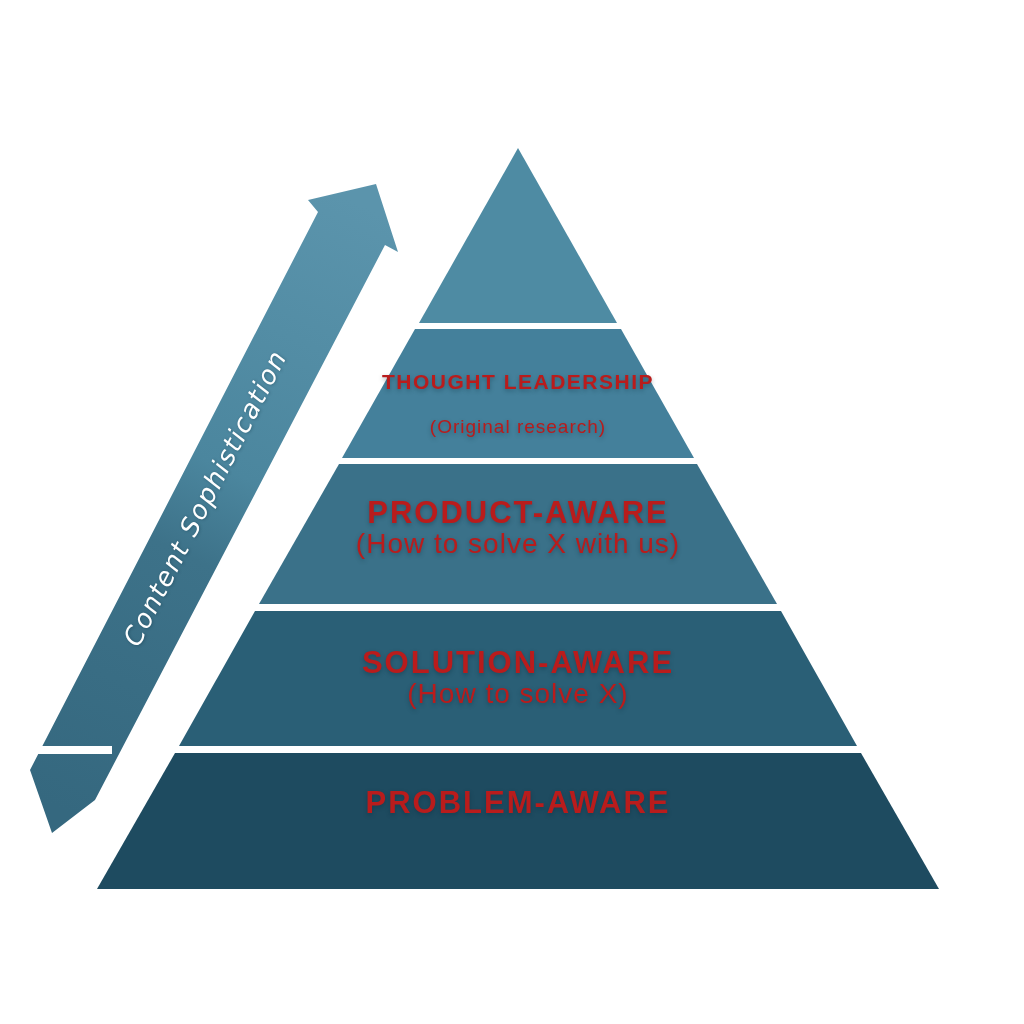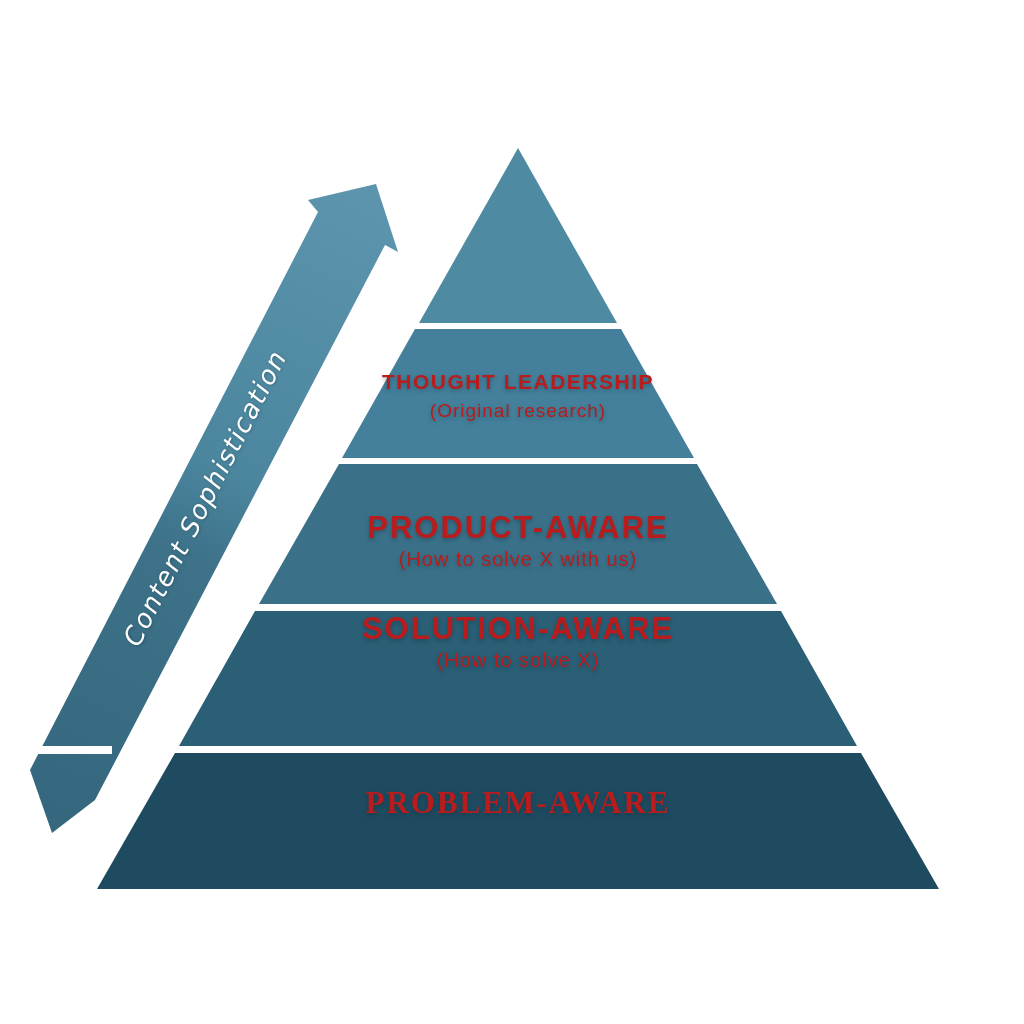--- a/index.html
+++ b/index.html
@@ -30,33 +30,33 @@
     pointer-events: none;
   }
   .tier-title {
     font-weight: bold;
     font-size: 31px;
     line-height: 34px;
     letter-spacing: 2px;
   }
   .tier-subtitle {
     font-weight: normal;
-    font-size: 20px;
+    font-size: 28px;
     line-height: 28px;
     letter-spacing: 1px;
   }
   .tier-label.small .tier-title {
     font-size: 21px;
     line-height: 26px;
     letter-spacing: 1.5px;
   }
   .tier-label.small .tier-subtitle {
     font-size: 19px;
     line-height: 24px;
-    margin-top: 4px;
+    margin-top: 20px;
   }
   #arrow-label {
     position: absolute;
     left: 205px;
     top: 498px;
     transform: translate(-50%, -50%) rotate(-63deg);
     transform-origin: center center;
     color: #ffffff;
     font-family: "DejaVu Sans", sans-serif;
     font-style: italic;
@@ -93,27 +93,27 @@
     <polygon points="175,753 861,753 939,889 97,889" fill="#1e4b60"></polygon>
   </svg>
 
   <div id="arrow-label">Content Sophistication</div>
 
   <div class="tier-label small" style="top: 369px;">
     <div class="tier-title">THOUGHT LEADERSHIP</div>
     <div class="tier-subtitle">(Original research)</div>
   </div>
 
-  <div class="tier-label" style="top: 511px; text-align: center;">
+  <div class="tier-label" style="top: 496px; text-align: center;">
     <div class="tier-title">PRODUCT-AWARE</div>
     <div class="tier-subtitle">(How to solve X with us)</div>
   </div>
 
-  <div class="tier-label" style="top: 612px;">
+  <div class="tier-label" style="top: 646px;">
     <div class="tier-title">SOLUTION-AWARE</div>
     <div class="tier-subtitle">(How to solve X)</div>
   </div>
 
-  <div class="tier-label" style="top: 786px; font-family: Liberation Serif, serif;">
+  <div class="tier-label" style="top: 786px;">
     <div class="tier-title">PROBLEM-AWARE</div>
   </div>
 
 </div>
 
 </body></html>

